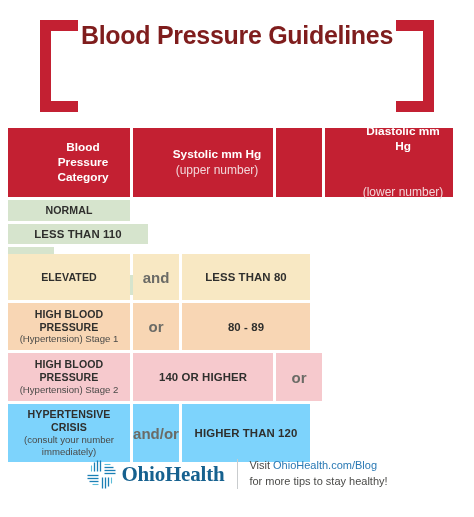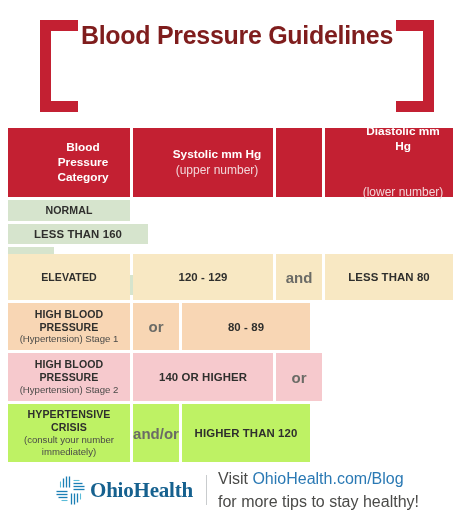--- a/index.html
+++ b/index.html
@@ -150,27 +150,27 @@
   .r-normal   { height: 51px; flex-direction: column; }
   .r-elevated { height: 46px; }
   .r-stage1   { height: 47px; }
   .r-stage2   { height: 48px; }
   .r-crisis   { height: 58px; }
 
   .bg-green  { background: #d6e4cd; }
   .bg-yellow { background: #f8e8c3; text-align: right; }
   .bg-orange { background: #f8d6b4; }
   .bg-pink1  { background: #f6c9cd; }
-  .bg-pink2  { background: #bef264; }
+  .bg-pink2  { background: #7dd3fc; }
 
   
   .footer {
     position: absolute;
     left: 0;
-    top: 466px;
+    top: 450px;
     width: 474px;
     height: 48px;
     display: flex;
     align-items: center;
     justify-content: center;
   }
   .footer-inner {
     display: flex;
     align-items: center;
   }
@@ -187,21 +187,21 @@
     letter-spacing: -0.2px;
     margin-left: 4px;
   }
   .divider {
     width: 1px;
     height: 30px;
     background: #c9ccce;
     margin: 0 11px 0 13px;
   }
   .footer-text {
-    font-size: 16px;
+    font-size: 11px;
     line-height: 1.45;
     color: #4a4a48;
   }
   .footer-link {
     color: #2a79b4;
   }
 </style>
 </head>
 <body>
 
@@ -232,36 +232,33 @@
         <span class="head-main">Diastolic mm Hg</span>
         <span class="head-sub">(lower number)</span>
       </div>
     </div>
 
     <div class="row row-data r-normal">
       <div class="cell c-cat bg-green">
         <span class="cat-main">NORMAL</span>
       </div>
       <div class="cell c-sys bg-green">
-        <span class="val">LESS THAN 160</span>
+        <span class="val">LESS THAN 110</span>
       </div>
       <div class="cell c-conj bg-green">
         <span class="conj">and</span>
       </div>
       <div class="cell c-dia bg-green">
         <span class="val">LESS THAN 80</span>
       </div>
     </div>
 
     <div class="row row-data r-elevated">
       <div class="cell c-cat bg-yellow">
         <span class="cat-main">ELEVATED</span>
-      </div>
-      <div class="cell c-sys bg-yellow">
-        <span class="val">120 - 129</span>
       </div>
       <div class="cell c-conj bg-yellow">
         <span class="conj">and</span>
       </div>
       <div class="cell c-dia bg-yellow">
         <span class="val">LESS THAN 80</span>
       </div>
     </div>
 
     <div class="row row-data r-stage1">

